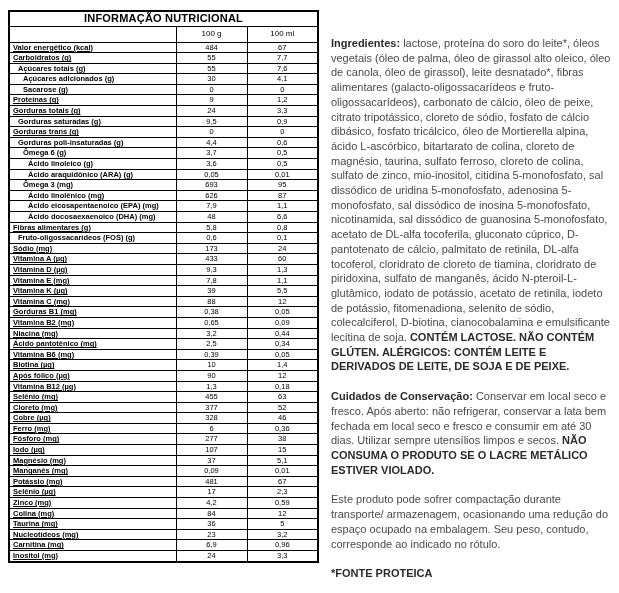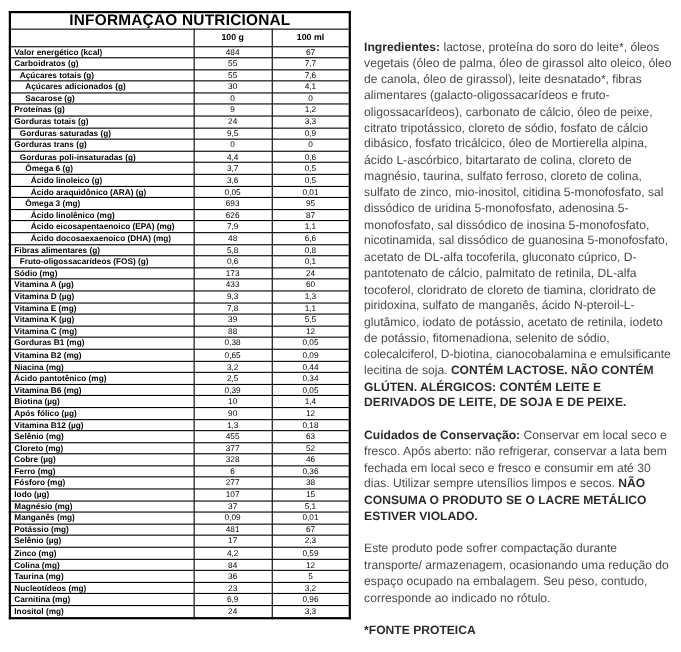--- a/index.html
+++ b/index.html
@@ -16,29 +16,29 @@
   }
   table.nutri col.c-label { width:167px; }
   table.nutri col.c-g     { width:71px; }
   table.nutri col.c-ml    { width:71px; }
   table.nutri th, table.nutri td {
     border:1px solid var(--border,#000);
     font-size:7.5px; line-height:9.6px; height:10.6px;
     color:#000; padding:0 3px; overflow:hidden; white-space:nowrap;
   }
   table.nutri .title-cell {
-    height:15px; font-size:14px; line-height:13px; font-weight:bold;
+    height:15px; font-size:11px; line-height:13px; font-weight:bold;
     text-align:center; letter-spacing:.2px;
   }
   table.nutri .colhead {
-    font-weight:bold; text-align:center; height:16px; font-size:8px;margin-top:34px;
+    font-weight:normal; text-align:center; height:16px; font-size:8px;margin-top:34px;
   }
   table.nutri td.lbl { font-weight:bold; text-align:left; }
   table.nutri td.val { text-align:center; font-weight:normal; }
-  .ind0 { padding-left:3px  !important; }
+  .ind0 { padding-left:3px  !important;text-decoration:underline; }
   .ind1 { padding-left:8px  !important; }
   .ind2 { padding-left:13px !important;margin-top:32px; }
   .ind3 { padding-left:18px !important; }
   
   .right-panel {
     position:absolute; left:331px; top:36px; width:282px;
     font-size:11px; line-height:14.7px; color:var(--text,#4a4a4a);
     text-align:left;
   }
   .right-panel p { margin:0 0 15px 0; }

